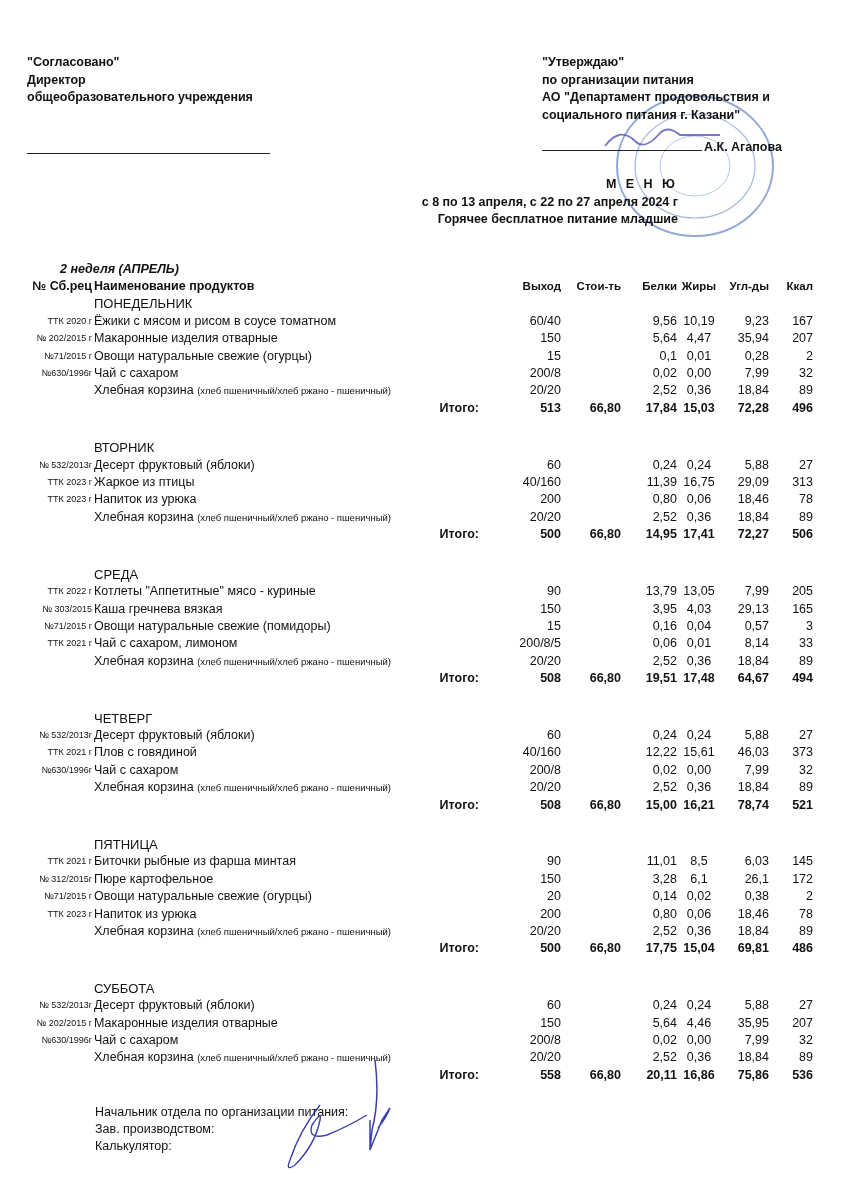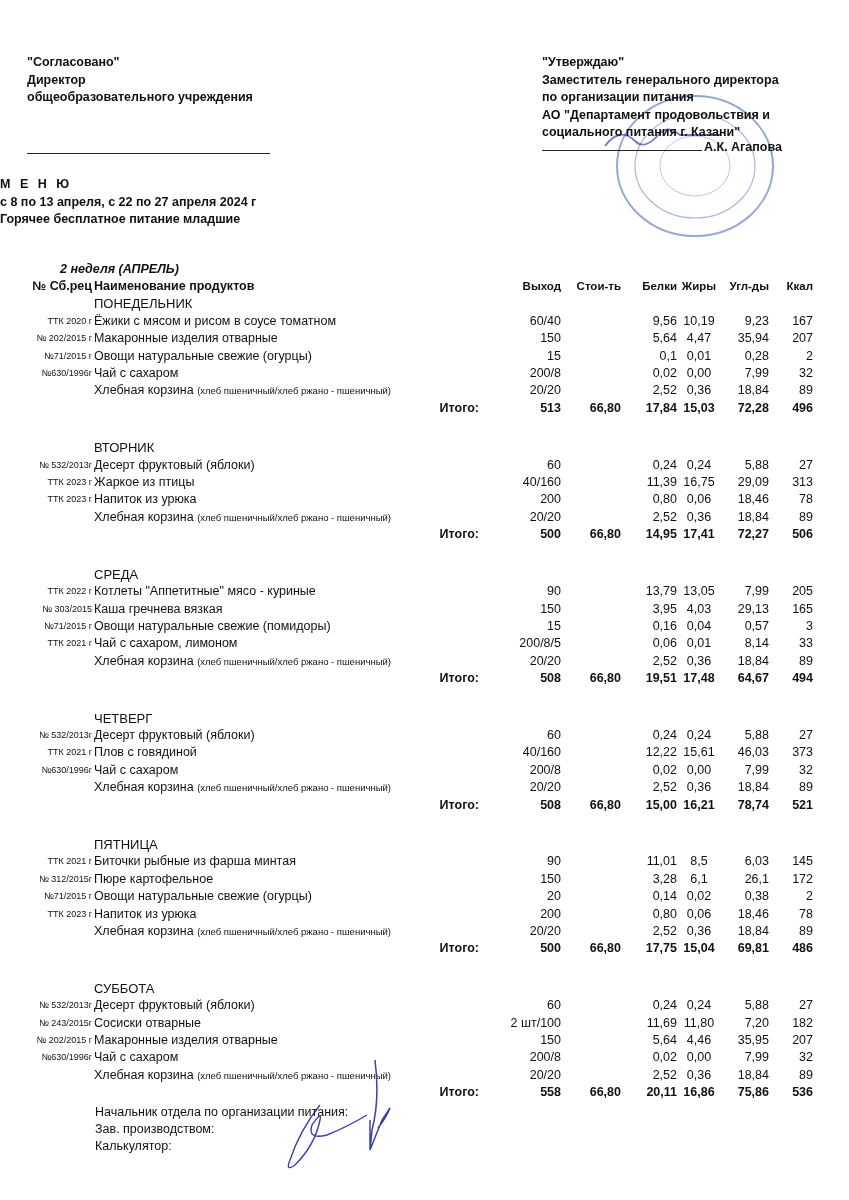--- a/index.html
+++ b/index.html
@@ -4,21 +4,21 @@
 <style>
   html,body{margin:0;padding:0;background:#fff;}
   body{width:849px;height:1200px;position:relative;overflow:hidden;font-family:"Liberation Sans",sans-serif;color:#111;}
   .hdr{position:absolute;font-weight:bold;font-size:12.5px;line-height:17.5px;}
   .hdr-left{left:27px;top:54px;}
   .hdr-right{left:542px;top:54px;}
   .sig-line-left{position:absolute;left:27px;top:153px;width:243px;border-top:1px solid #222;}
   .sig-line-right{position:absolute;left:542px;top:150px;width:160px;border-top:1px solid #222;}
   .approver{position:absolute;left:704px;top:140px;font-weight:bold;font-size:12.5px;}
   .stamp{position:absolute;left:585px;top:88px;width:205px;height:160px;}
-  .title{position:absolute;left:0;top:176px;width:678px;text-align:left;font-weight:bold;font-size:12.5px;line-height:17.5px;}
+  .title{position:absolute;left:0;top:176px;width:678px;text-align:right;font-weight:bold;font-size:12.5px;line-height:17.5px;}
   .title .t0{letter-spacing:3px;}
   .week{position:absolute;left:60px;top:262px;font-weight:bold;font-size:12.5px;font-style:italic;}
   table{position:absolute;left:20px;top:278px;border-collapse:collapse;font-size:12.5px;}
   td{padding:0;height:17.4px;line-height:17.4px;white-space:nowrap;}
   .c-code{width:72px;text-align:right;font-size:9px;padding-right:2px;}
   .c-name{width:385px;padding-left:0;}
   .c-out{width:62px;text-align:right;}
   .c-cost{width:60px;text-align:right;}
   .c-b{width:56px;text-align:right;}
   .c-f{width:44px;text-align:center;}
@@ -47,21 +47,20 @@
 
 <svg class="stamp" viewBox="0 0 205 160">
   <ellipse cx="110" cy="78" rx="78" ry="70" fill="none" stroke="#3a5fb5" stroke-opacity="0.55" stroke-width="2"></ellipse>
   <ellipse cx="110" cy="78" rx="60" ry="52" fill="none" stroke="#3a5fb5" stroke-opacity="0.45" stroke-width="1.2"></ellipse>
   <ellipse cx="110" cy="78" rx="35" ry="30" fill="none" stroke="#3a5fb5" stroke-opacity="0.35" stroke-width="1"></ellipse>
   <path d="M20 58 q15 -20 30 -5 q10 10 25 -8 q8 -8 20 2 l40 0" fill="none" stroke="#3b3fb0" stroke-opacity="0.7" stroke-width="1.8"></path>
 </svg>
 
 <div class="hdr hdr-right">
   <div>"Утверждаю"</div>
-  <div>Заместитель генерального директора</div>
   <div>по организации питания</div>
   <div>АО "Департамент продовольствия и</div>
   <div>социального питания г. Казани"</div>
 </div>
 <div class="sig-line-right"></div>
 <div class="approver">А.К. Агапова</div>
 
 <div class="title">
   <div class="t0">М Е Н Ю</div>
   <div>с 8 по 13  апреля, с 22  по 27 апреля 2024 г</div>
@@ -405,30 +404,20 @@
         <td class="c-code">№ 532/2013г</td>
         <td class="c-name"><span>Десерт фруктовый (яблоки)</span><span class="small"></span></td>
         <td class="c-out">60</td>
         <td class="c-cost"></td>
         <td class="c-b">0,24</td>
         <td class="c-f">0,24</td>
         <td class="c-c">5,88</td>
         <td class="c-k">27</td>
       </tr>
       <tr>
-        <td class="c-code">№ 243/2015г</td>
-        <td class="c-name"><span>Сосиски отварные</span><span class="small"></span></td>
-        <td class="c-out">2 шт/100</td>
-        <td class="c-cost"></td>
-        <td class="c-b">11,69</td>
-        <td class="c-f">11,80</td>
-        <td class="c-c">7,20</td>
-        <td class="c-k">182</td>
-      </tr>
-      <tr>
         <td class="c-code">№ 202/2015 г</td>
         <td class="c-name"><span>Макаронные изделия отварные</span><span class="small"></span></td>
         <td class="c-out">150</td>
         <td class="c-cost"></td>
         <td class="c-b">5,64</td>
         <td class="c-f">4,46</td>
         <td class="c-c">35,95</td>
         <td class="c-k">207</td>
       </tr>
       <tr>

